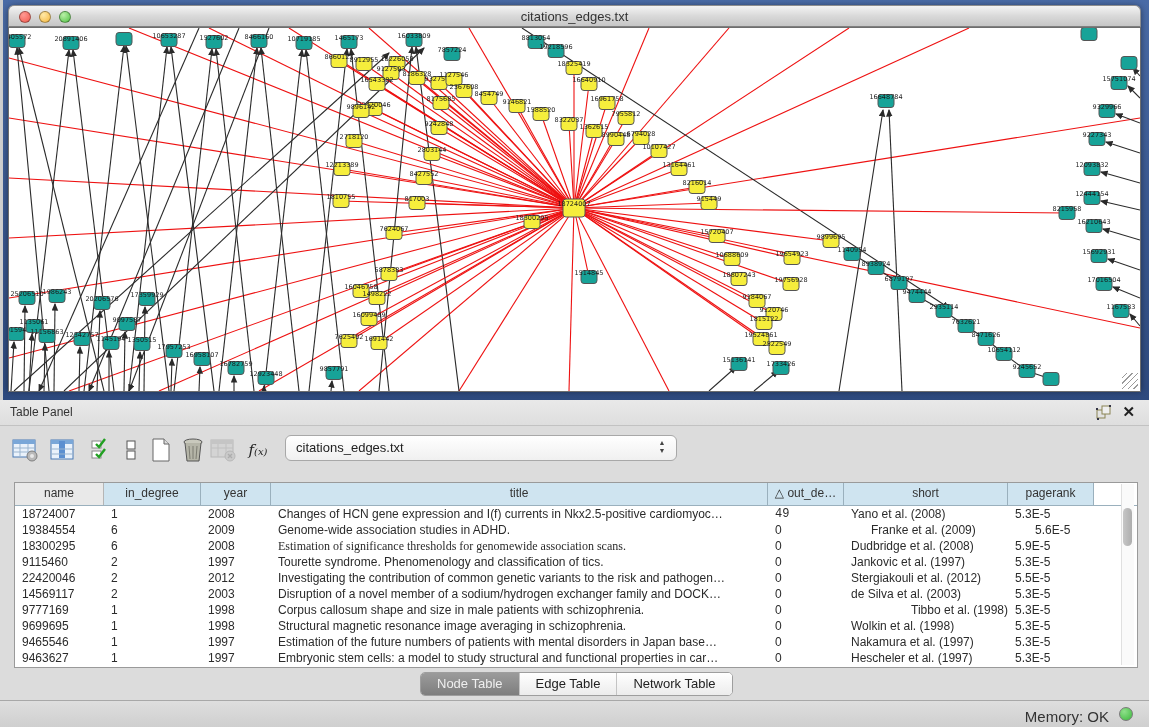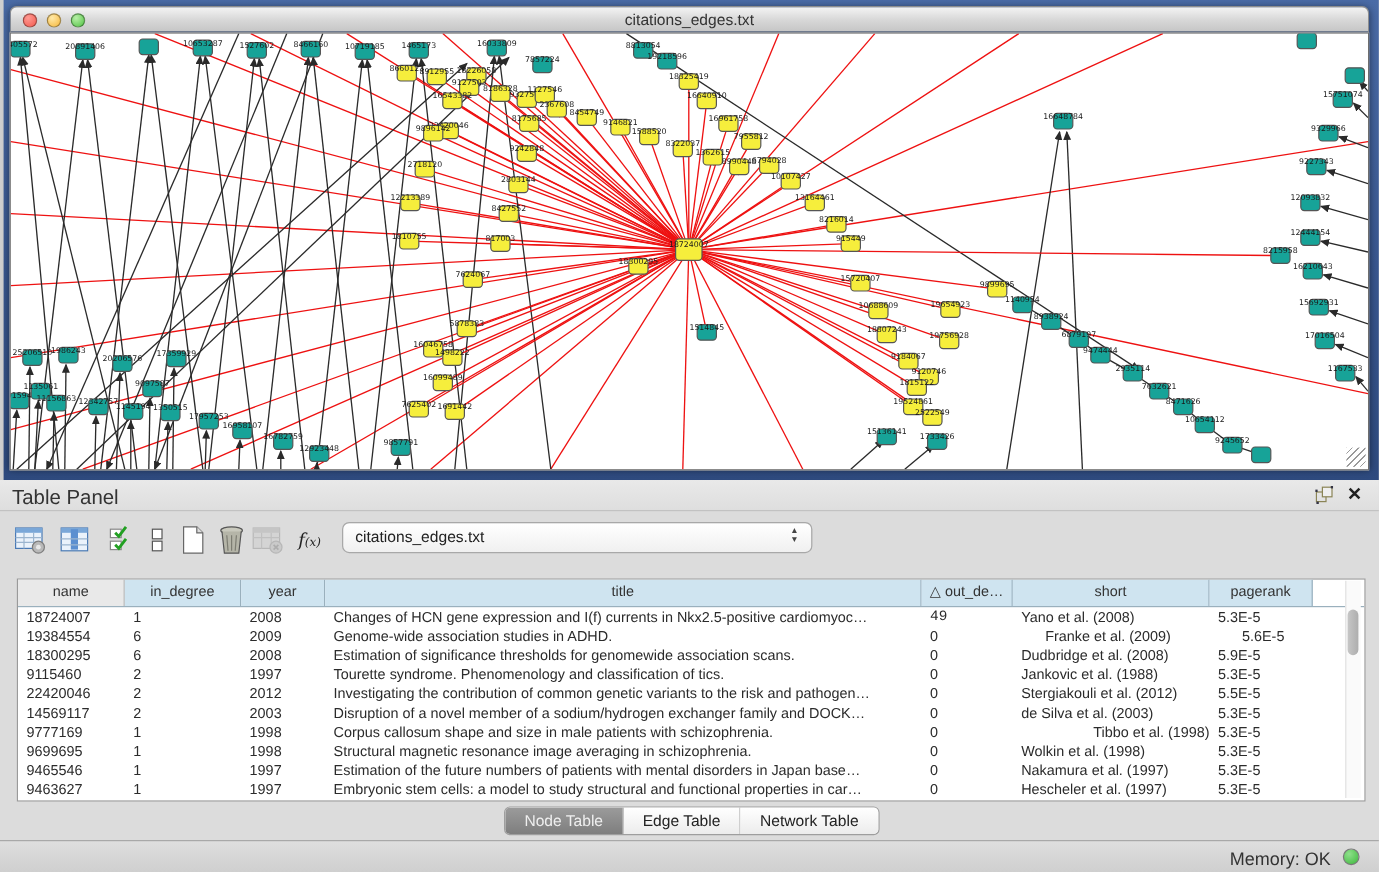--- a/index.html
+++ b/index.html
@@ -21,21 +21,21 @@
   .light.yellow{background:radial-gradient(circle at 35% 30%,#ffe9a8,#f6b73c);}
   .light.green{background:radial-gradient(circle at 35% 30%,#b9f0a8,#51c244);}
   .canvas{position:absolute;left:0;top:22px;width:1131px;height:363px;
     background:#fff;border:1px solid #6e6e6e;}
   .resize-grip{position:absolute;right:2px;bottom:2px;width:16px;height:16px;
     background:repeating-linear-gradient(135deg,transparent 0 3px,#9a9a9a 3px 4px);}
   
   .table-panel{position:absolute;left:0;top:400px;width:1149px;height:300px;background:#dcdcdc;}
   .tp-header{position:relative;height:25px;background:linear-gradient(180deg,#e9e9e9,#dedede);
     border-bottom:1px solid #c2c2c2;}
-  .tp-title{position:absolute;left:10px;top:5px;font-size:17px;color:#333;}
+  .tp-title{position:absolute;left:10px;top:5px;font-size:12px;color:#333;}
   .tp-float{position:absolute;right:38px;top:5px;width:15px;height:15px;cursor:pointer;}
   .tp-close{position:absolute;right:14px;top:3px;font-size:15px;font-weight:bold;color:#222;cursor:pointer;}
   .toolbar{position:absolute;left:0;top:30px;width:1149px;height:44px;}
   .tb-btn{position:absolute;top:4px;width:30px;height:32px;display:flex;align-items:center;
     justify-content:center;cursor:pointer;}
   .fx{font-size:15px;color:#222;font-family:"DejaVu Serif",serif;font-style:italic;}
   .fx small{font-size:10px;}
   .combo{position:absolute;left:285px;top:5px;width:392px;height:26px;box-sizing:border-box;
     background:linear-gradient(180deg,#ffffff,#f0f0f0);border:1px solid #a8a8a8;border-radius:6px;
     font-size:13px;color:#222;line-height:24px;padding-left:10px;cursor:pointer;}
@@ -566,32 +566,32 @@
           <div class="td" style="width: 70px;">2009</div>
           <div class="td" style="width: 497px;">Genome-wide association studies in ADHD.</div>
           <div class="td" style="width: 76px;">0</div>
           <div class="td" style="width: 164px; margin-left: 20px;">Franke et al. (2009)</div>
           <div class="td" style="width: 86px;">5.6E-5</div>
         </div>
         <div class="trow">
           <div class="td" style="width: 89px;">18300295</div>
           <div class="td" style="width: 97px;">6</div>
           <div class="td" style="width: 70px;">2008</div>
-          <div class="td" style="width: 497px;">Estimation of significance thresholds for genomewide association scans.</div>
+          <div class="td" style="width: 497px; font-family: Liberation Serif, serif;">Estimation of significance thresholds for genomewide association scans.</div>
           <div class="td" style="width: 76px;">0</div>
           <div class="td" style="width: 164px;">Dudbridge et al. (2008)</div>
           <div class="td" style="width: 86px;">5.9E-5</div>
         </div>
         <div class="trow">
           <div class="td" style="width: 89px;">9115460</div>
           <div class="td" style="width: 97px;">2</div>
           <div class="td" style="width: 70px;">1997</div>
           <div class="td" style="width: 497px;">Tourette syndrome. Phenomenology and classification of tics.</div>
           <div class="td" style="width: 76px;">0</div>
-          <div class="td" style="width: 164px;">Jankovic et al. (1988)</div>
+          <div class="td" style="width: 164px;">Jankovic et al. (1997)</div>
           <div class="td" style="width: 86px;">5.3E-5</div>
         </div>
         <div class="trow">
           <div class="td" style="width: 89px;">22420046</div>
           <div class="td" style="width: 97px;">2</div>
           <div class="td" style="width: 70px;">2012</div>
           <div class="td" style="width: 497px;">Investigating the contribution of common genetic variants to the risk and pathogen…</div>
           <div class="td" style="width: 76px;">0</div>
           <div class="td" style="width: 164px;">Stergiakouli et al. (2012)</div>
           <div class="td" style="width: 86px;">5.5E-5</div>

